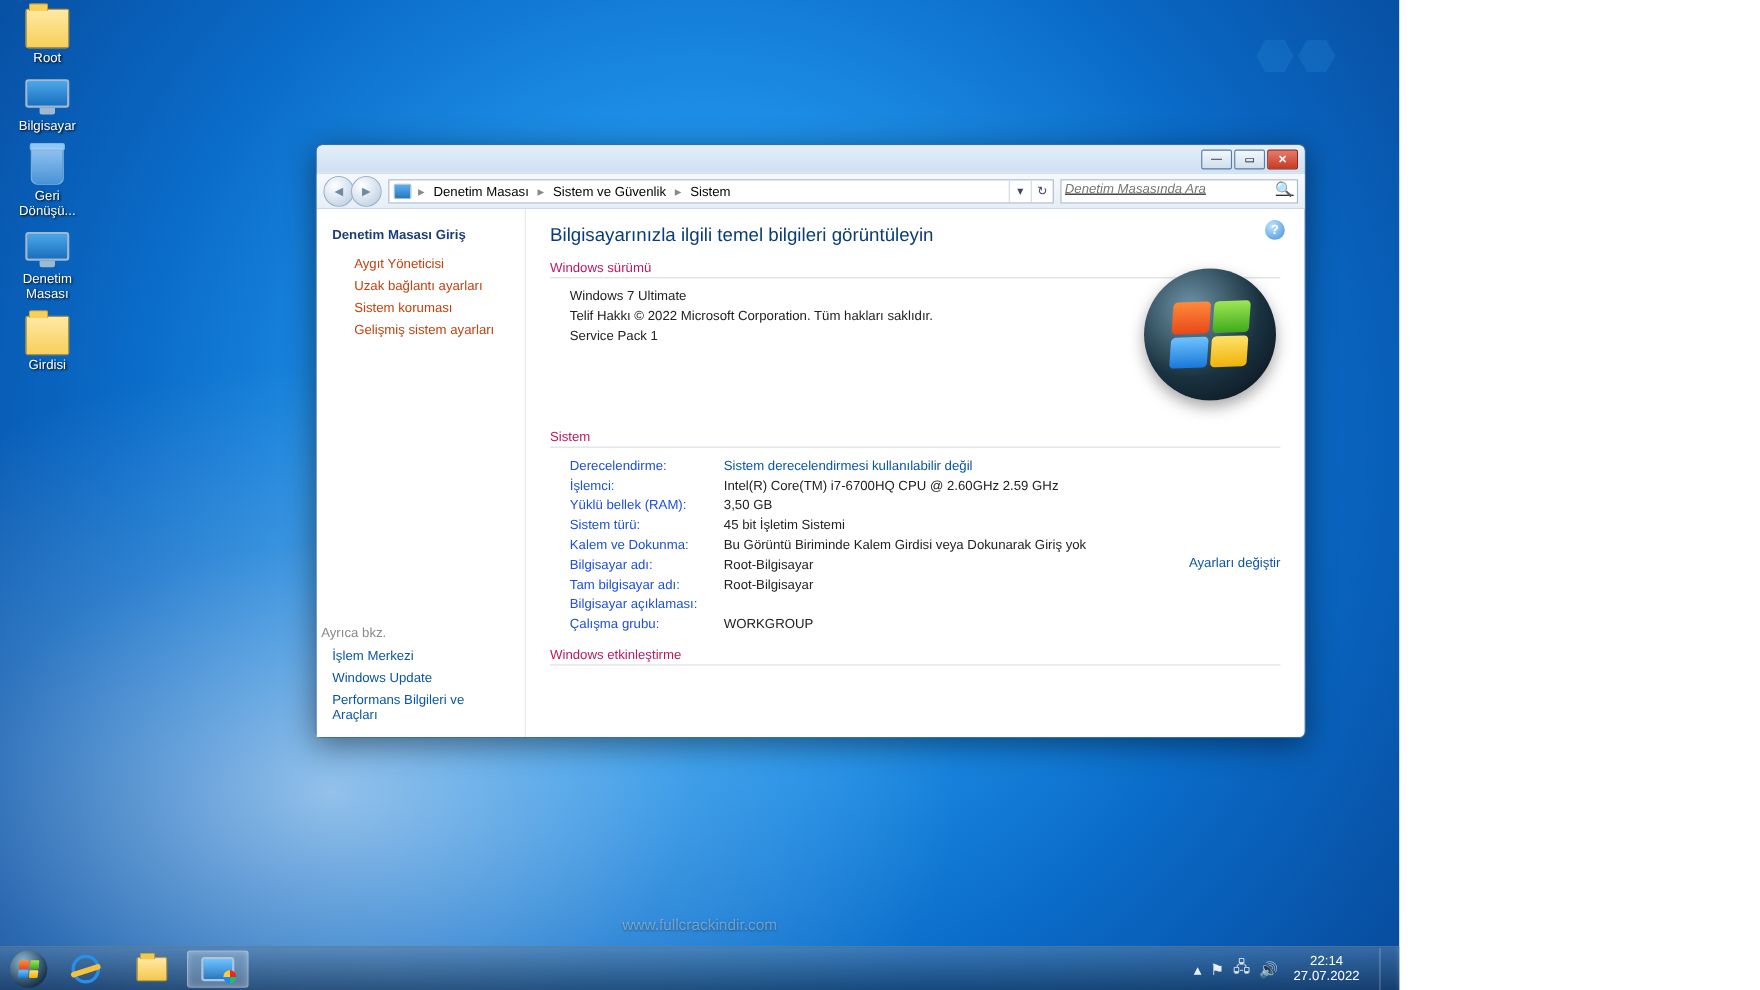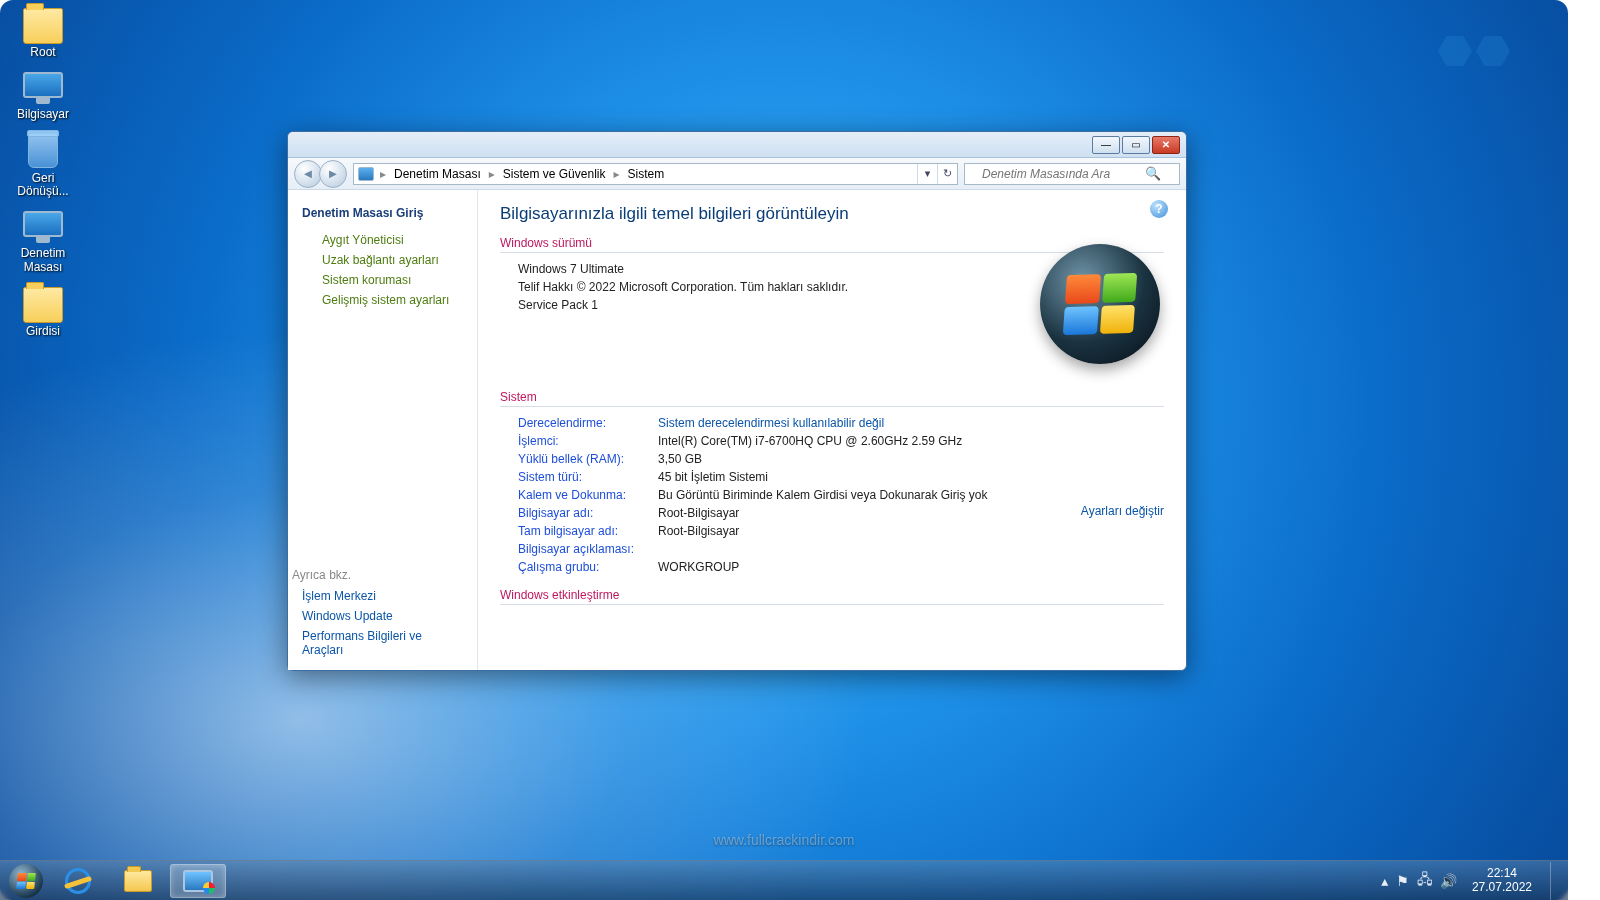--- a/index.html
+++ b/index.html
@@ -1,24 +1,23 @@
 <!DOCTYPE html>
 <html><head>
 <meta charset="utf-8">
 <style>
 * { margin:0; padding:0; box-sizing:border-box; font-family:"Segoe UI", Tahoma, sans-serif; }
 html,body { width:1600px; height:900px; overflow:hidden; }
 
 
 .desktop {
-  position:relative; width:1568px; height:900px;
+  position:relative; width:1272px; height:900px;
   background:
     radial-gradient(ellipse 950px 650px at 300px 720px, rgba(255,255,255,0.55) 0%, rgba(255,255,255,0.15) 35%, rgba(255,255,255,0) 60%),
     radial-gradient(circle at 50% 45%, #3fb6f2 0%, #1e90e8 35%, #0a6bc8 65%, #074a9c 100%);
-  border-radius: 13px;
 }
 .watermark { position:absolute; left:0; right:0; bottom:52px; text-align:center; color:rgba(255,255,255,0.35); font-size:14px; text-shadow:0 1px 2px rgba(0,0,0,0.4); pointer-events:none; }
 
 
 .desktop-icons { position:absolute; top:8px; left:6px; }
 .dicon { width:74px; text-align:center; margin-bottom:12px; cursor:pointer; }
 .dicon .glyph { width:40px; height:36px; margin:0 auto 2px; }
 .dicon .lbl { color:#fff; font-size:12px; text-shadow:1px 1px 2px #000; line-height:1.15; }
 .folder-glyph { background:linear-gradient(#ffe9a3,#f7cf5a); border:1px solid #c89b2a; border-radius:2px 2px 3px 3px; position:relative; }
 .folder-glyph:before { content:""; position:absolute; top:-6px; left:2px; width:16px; height:6px; background:#f7cf5a; border:1px solid #c89b2a; border-bottom:none; border-radius:2px 2px 0 0; }
@@ -41,28 +40,28 @@
 .toolbar { height:32px; background:linear-gradient(#f6f9fc,#e6eef7); border-bottom:1px solid #cdd9e6; display:flex; align-items:center; padding:0 6px; gap:6px; }
 .navbtns { display:flex; }
 .navcircle { width:28px; height:28px; border-radius:50%; background:radial-gradient(circle at 35% 30%, #fff, #d6e2ee 55%, #b5c8da); border:1px solid #9cb2c8; display:flex; align-items:center; justify-content:center; color:#6c8aa8; font-size:13px; cursor:pointer; }
 .navcircle+.navcircle{ margin-left:-3px; }
 .addrbar { flex:1; height:22px; background:#fff; border:1px solid #a7b8c9; display:flex; align-items:center; font-size:12px; }
 .addrbar .seg { padding:0 6px; cursor:pointer; }
 .addrbar .sep { color:#888; padding:0 2px; }
 .addrbar .icon-pc { width:16px; height:14px; margin:0 4px; background:linear-gradient(#5ab0ee,#2a78c0); border:1px solid #9fbad0; border-radius:2px; }
 .addr-controls { display:flex; align-items:center; margin-left:auto; }
 .addr-controls .dd, .addr-controls .rf { width:20px; height:20px; display:flex; align-items:center; justify-content:center; border-left:1px solid #cdd9e6; color:#446; cursor:pointer; font-size:11px; }
-.searchbar { width:216px; height:22px; background:#fff; border:1px solid #a7b8c9; display:flex; align-items:center; padding:0 17px; }
+.searchbar { width:216px; height:22px; background:#fff; border:1px solid #a7b8c9; display:flex; align-items:flex-start; padding:0 3px;text-decoration:underline; }
 .searchbar input { flex:1; border:none; outline:none; font-size:12px; font-style:italic; color:#7a8a9a; background:transparent; }
 .searchbar .mag { color:#3a6ea5; font-size:13px; cursor:pointer; }
 
 .body { display:flex; height:calc(100% - 58px); }
 .sidebar { width:190px; background:#fff; border-right:1px solid #e0e6ec; padding:12px 0 10px 0; display:flex; flex-direction:column; font-size:12px; }
 .sidebar .home { color:#1a3e7a; padding:4px 14px 10px; cursor:pointer;font-weight:bold; }
-.sidebar .link { display:flex; align-items:center; gap:6px; padding:3px 14px; color:#4d7c0f; cursor:pointer; }
+.sidebar .link { display:flex; align-items:center; gap:6px; padding:3px 14px; color:#c2410c; cursor:pointer; }
 .shield { width:14px; height:14px; background:conic-gradient(#e23 0 25%, #2b6 0 50%, #28e 0 75%, #fc3 0 100%); border-radius:50% 50% 50% 3px; transform:rotate(45deg); }
 .shield-wrap { width:14px; height:14px; display:inline-block; }
 .sidebar .spacer { flex:1; }
 .sidebar .also-head { color:#888; padding:4px 4px; }
 .sidebar .also { color:#0a55a8; padding:3px 14px; cursor:pointer; }
 
 .content { flex:1; padding:14px 22px 10px 22px; overflow:auto; position:relative; font-size:12px; color:#222; }
 .content h1 { font-size:17px; font-weight:normal; color:#0a3d78; margin-bottom:12px; }
 .help-icn { position:absolute; top:10px; right:18px; width:18px; height:18px; border-radius:50%; background:radial-gradient(circle at 35% 30%,#bfe3ff,#3f8fd8); color:#fff; font-size:12px; font-weight:bold; display:flex; align-items:center; justify-content:center; cursor:pointer; }
 

